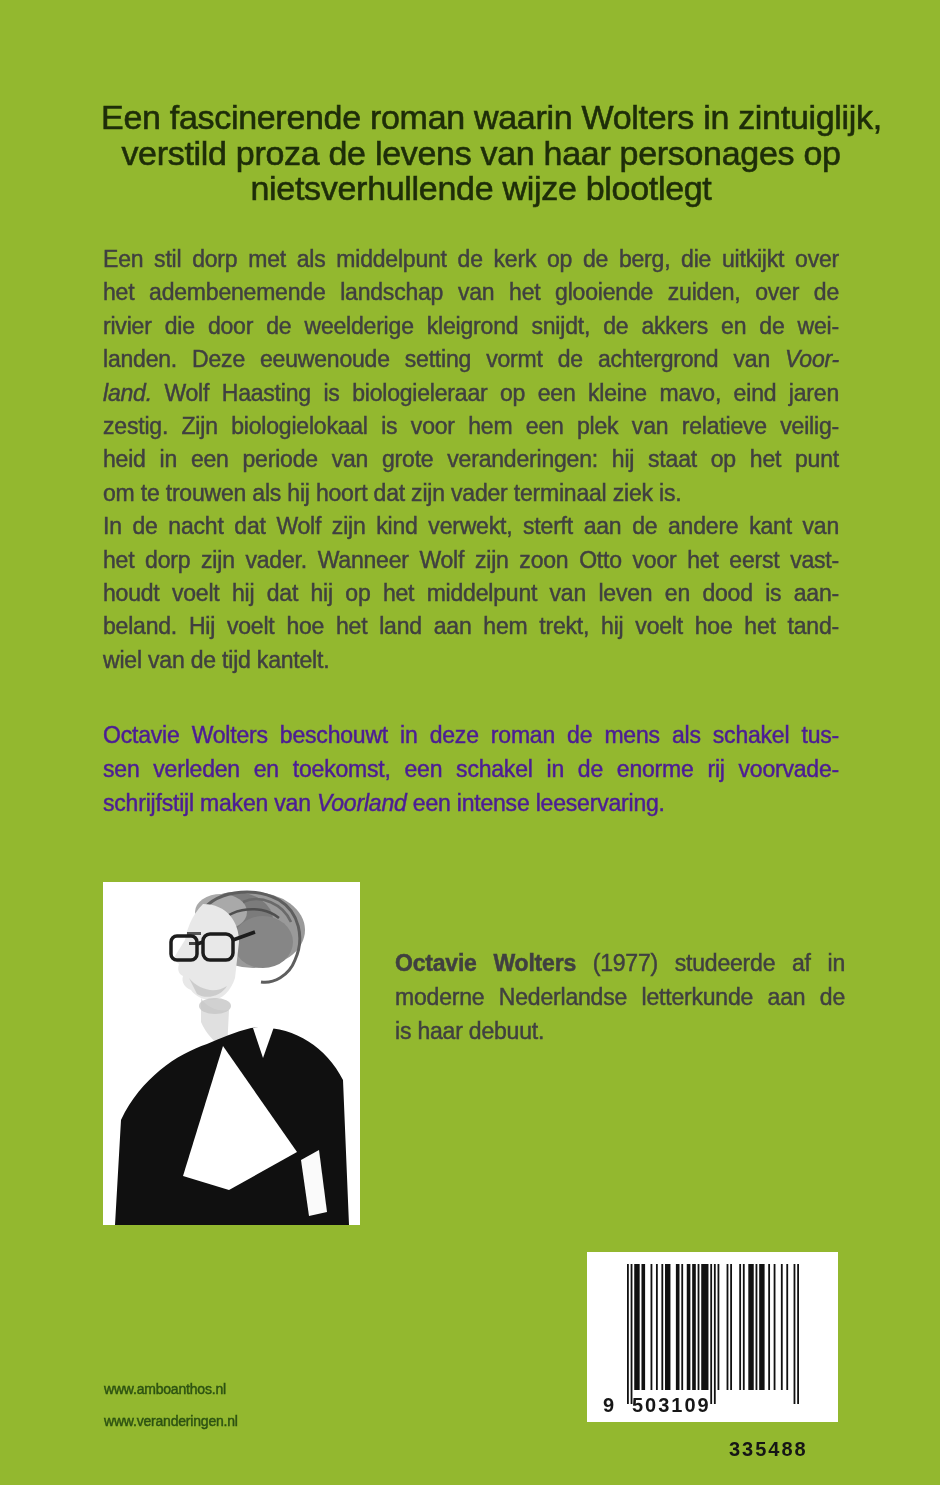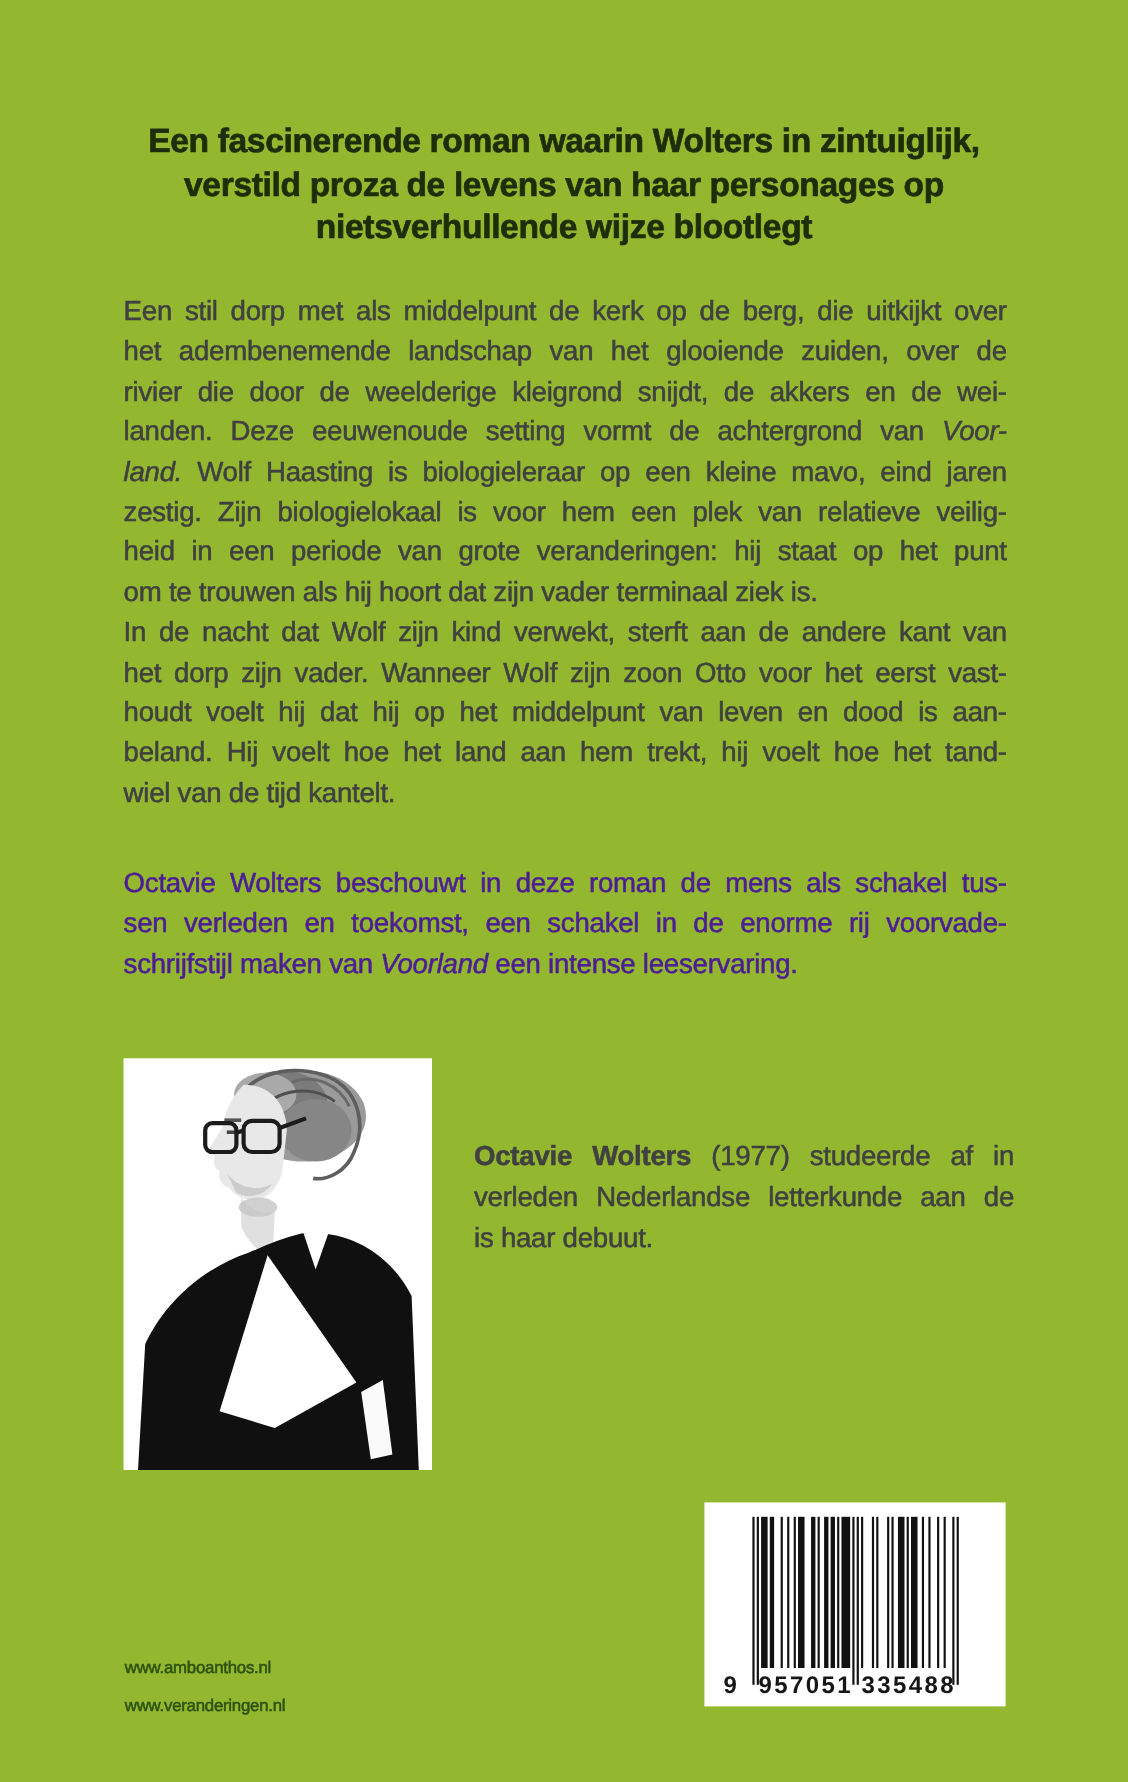--- a/index.html
+++ b/index.html
@@ -8,22 +8,22 @@
     width:940px;height:1485px;
     background:#93b82f;
     font-family:"Liberation Sans",sans-serif;
     overflow:hidden;
   }
   .cover *{box-sizing:border-box;}
 
   .txt{-webkit-text-stroke:0.45px currentColor;}
 
   .headline{
-    position:absolute;left:90px;top:100px;width:760px;
-    font-size:28px;line-height:35.5px;font-weight:700;
+    position:absolute;left:101px;top:100px;width:760px;
+    font-size:34px;line-height:35.5px;font-weight:400;
     letter-spacing:-0.3px;color:#1e2d09;
     -webkit-text-stroke:0.6px currentColor;
   }
   .headline .line{text-align:center;white-space:nowrap;}
 
   .bodyblock{
     font-size:23px;line-height:33.4px;font-weight:400;
     letter-spacing:-0.2px;color:#404040;
   }
   .synopsis{position:absolute;left:103px;top:243px;width:736px;}
@@ -49,21 +49,21 @@
     background:#ffffff;
   }
   .barcode svg{position:absolute;left:0;top:0;}
   .bc-num{
     position:absolute;top:142px;
     font-size:20px;font-weight:600;letter-spacing:2px;color:#161616;
     font-family:"Liberation Sans",sans-serif;
   }
   .bc-n1{left:16px;}
   .bc-n2{left:45px;width:78px;text-align:center;}
-  .bc-n3{left:131px;width:77px;text-align:center;}
+  .bc-n3{left:142px;width:77px;text-align:center;margin-top:44px;}
 </style>
 </head>
 <body>
 
 <div class="cover">
 
   <div class="headline">
       <div class="line">Een fascinerende roman waarin Wolters in zintuiglijk,</div>
       <div class="line">verstild proza de levens van haar personages op</div>
       <div class="line">nietsverhullende wijze blootlegt</div>
@@ -123,21 +123,21 @@
         <path d="M12,343 L18,238 C38,196 74,172 104,162 C118,156 132,150 148,146 C186,142 222,162 240,198 L246,343 Z" fill="#101010"></path>
         <path d="M120,164 L80,294 L126,308 L194,270 Z" fill="#ffffff"></path>
         <path d="M198,278 L216,268 L224,330 L206,334 Z" fill="#fafafa"></path>
         <path d="M150,146 L172,142 L160,176 Z" fill="#ffffff"></path>
       </g>
     </svg>
   </div>
 
   <div class="bio bodyblock txt">
       <div class="line just"><b>Octavie Wolters</b> (1977) studeerde af in</div>
-      <div class="line just">verleden Nederlandse letterkunde aan de</div>
+      <div class="line just">moderne Nederlandse letterkunde aan de</div>
       <div class="line">is haar debuut.</div>
     </div>
 
   <div class="websites txt">
     <div class="line">www.amboanthos.nl</div>
     <div class="line">www.veranderingen.nl</div>
   </div>
 
   <div class="barcode">
     <svg width="251" height="170" viewBox="0 0 251 170" xmlns="http://www.w3.org/2000/svg">
@@ -166,17 +166,17 @@
         <rect x="168.55" y="12" width="1.81" height="126" fill="#111111"></rect>
         <rect x="172.17" y="12" width="5.43" height="126" fill="#111111"></rect>
         <rect x="181.22" y="12" width="1.81" height="126" fill="#111111"></rect>
         <rect x="186.65" y="12" width="1.81" height="126" fill="#111111"></rect>
         <rect x="193.89" y="12" width="1.81" height="126" fill="#111111"></rect>
         <rect x="199.33" y="12" width="1.81" height="126" fill="#111111"></rect>
         <rect x="206.57" y="12" width="1.81" height="140" fill="#111111"></rect>
         <rect x="210.19" y="12" width="1.81" height="140" fill="#111111"></rect>
       </svg>
     <span class="bc-num bc-n1">9</span>
-    <span class="bc-num bc-n2">957051</span>
+    <span class="bc-num bc-n2">503109</span>
     <span class="bc-num bc-n3">335488</span>
   </div>
 
 </div>
 
 </body></html>

